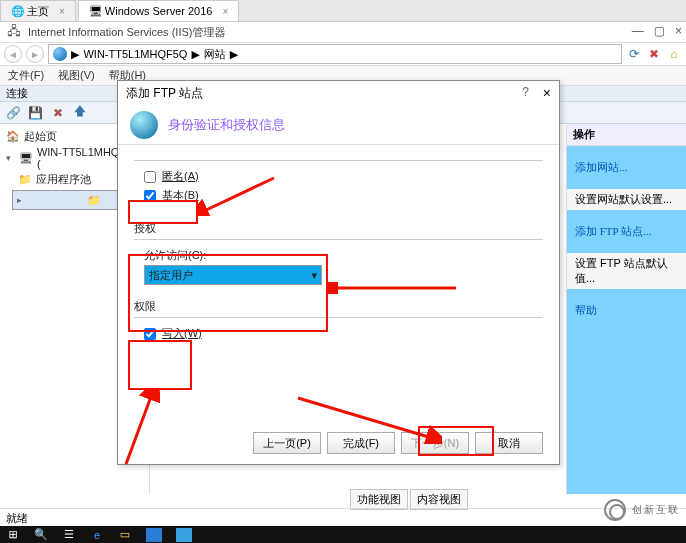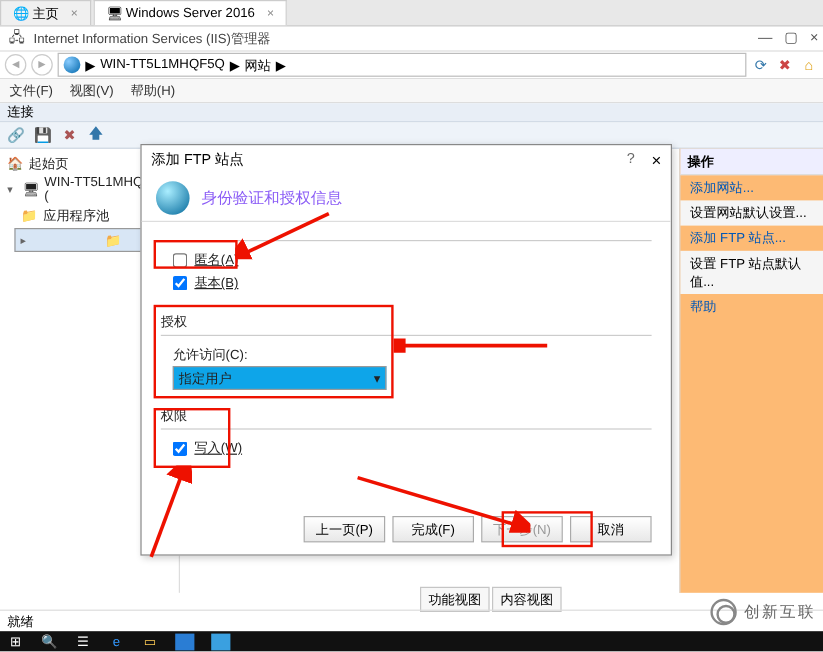--- a/index.html
+++ b/index.html
@@ -27,31 +27,31 @@
 
 .main { display: flex; height: 370px; }
 .tree { width: 150px; border-right: 1px solid #ddd; padding: 4px 2px; font-size: 11px; color: #222; }
 .tree-row { display: flex; align-items: center; gap: 4px; padding: 1px 0 1px 4px; }
 .indent1 { padding-left: 16px; }
 .tree-expander { width: 9px; color: #666; font-size: 9px; }
 .tree-icon { width: 14px; height: 14px; display: inline-flex; align-items: center; justify-content: center; }
 .tree .sel { background: #d8e6f5; }
 
 .center { flex: 1; position: relative; }
-.actions { width: 120px; border-left: 1px solid #ddd; font-size: 11px; background: #fdba74; }
+.actions { width: 120px; border-left: 1px solid #ddd; font-size: 11px; background: #7dd3fc; }
 .actions-hdr { background: #eef; padding: 3px 6px; font-weight: bold; border-bottom: 1px solid #ddd; font-size: 11px; }
-.actions a { display: block; color: #0057b7; text-decoration: none; padding: 3px 8px; }
+.actions a { display: block; color: #0057b7; text-decoration: none; padding: 14px 8px; font-family: Liberation Serif, serif; }
 .actions .ahead { background: #f5f5f5; padding: 3px 8px; }
 
 
 .views { position: absolute; bottom: -16px; left: 200px; display: flex; gap: 2px; font-size: 11px; }
 .views span { border: 1px solid #c5c5c5; padding: 2px 6px; background: #f7f7f7; }
 
 
-.dlg { position: absolute; left: 117px; top: 80px; width: 443px; height: 343px; background: #fff; border: 1px solid #888; box-shadow: 2px 2px 6px rgba(0,0,0,0.2); z-index: 50; margin-top: 40px; }
+.dlg { position: absolute; left: 117px; top: 80px; width: 443px; height: 385px; background: #fff; border: 1px solid #888; box-shadow: 2px 2px 6px rgba(0,0,0,0.2); z-index: 50; }
 .dlg-title { height: 24px; display: flex; align-items: center; padding: 0 8px; font-size: 12px; position: relative; }
 .dlg-title .dlg-close { position: absolute; right: 8px; top: 4px; font-size: 14px; }
 .dlg-title .dlg-help { position: absolute; right: 30px; top: 4px; font-size: 12px; color: #666; }
 .dlg-hdr { height: 40px; display: flex; align-items: center; gap: 10px; padding: 0 12px; border-bottom: 1px solid #ddd; }
 .dlg-hdr .globe { width: 28px; height: 28px; border-radius: 50%; background: radial-gradient(circle at 35% 30%, #aef, #069); }
 .dlg-hdr h2 { font-size: 13px; font-weight: normal; color: #8b5cf6; }
 .dlg-body { padding: 12px 16px; font-size: 11px; color: #222; }
 .group-label { margin-top: 2px; }
 .group-line { height: 1px; background: #ccc; margin: 3px 0 8px; }
 .chk { margin: 4px 0 4px 10px; display: flex; align-items: center; gap: 6px; text-decoration: underline; }
@@ -64,21 +64,21 @@
 
 
 .anno { position: absolute; left: 0; top: 0; right: 0; bottom: 0; pointer-events: none; z-index: 60; }
 .rbox { position: absolute; border: 2px solid #e10; }
 .arrow { position: absolute; }
 
 
 .status { position: absolute; left: 0; bottom: 17px; width: 100%; height: 18px; border-top: 1px solid #ddd; padding: 2px 6px; font-size: 11px; }
 .taskbar { position: absolute; left: 0; bottom: 0; width: 100%; height: 17px; background: #111; display: flex; align-items: center; gap: 14px; padding: 0 6px; }
 .taskbar .ticon2 { width: 14px; height: 14px; color: #fff; display: inline-flex; align-items: center; justify-content: center; font-size: 11px; }
-.watermark { position: absolute; right: 6px; bottom: 22px; font-size: 13px; color: #666; letter-spacing: 2px; display: flex; align-items: center; gap: 6px; z-index: 70; }
+.watermark { position: absolute; right: 6px; bottom: 22px; font-size: 10px; color: #666; letter-spacing: 2px; display: flex; align-items: center; gap: 6px; z-index: 70; }
 .watermark .ring { width: 22px; height: 22px; border: 2px solid #888; border-radius: 50%; position: relative; }
 .watermark .ring::after { content:""; position:absolute; left:3px; top:3px; width:12px; height:12px; border:2px solid #888; border-radius:50%; }
 </style>
 </head>
 <body>
 
 <div class="browser-tabs">
   <div class="tab inactive">
     <span class="tab-icon">🌐</span>
     <span>主页</span>

